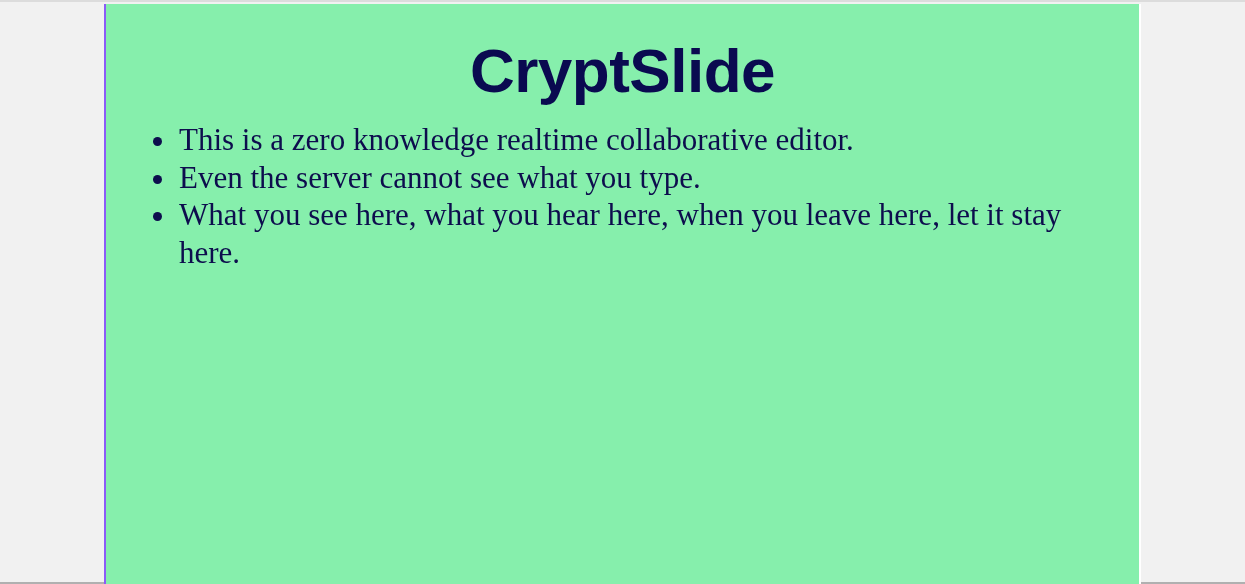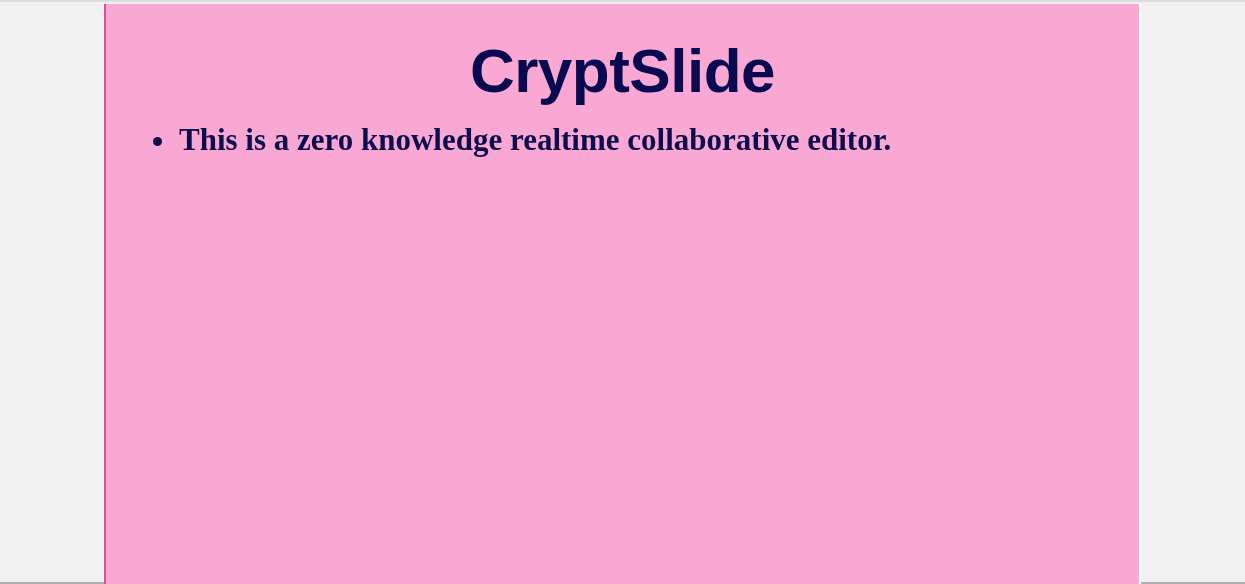--- a/index.html
+++ b/index.html
@@ -40,23 +40,23 @@
   #right-gutter { right: 0;   width: 104px; }
 
   
   #slide-canvas {
     position: absolute;
     left: 104px;
     top: 2px;
     width: 1037px;
     height: 580px;
     box-sizing: border-box;
-    border-left: 2px solid #ec4899;
+    border-left: 2px solid #8b5cf6;
     border-right: 2px solid #ffffff;
-    background: #f9a8d4;
+    background: #86efac;
   }
 
   #slide-inner {
     position: relative;
     width: 100%;
     height: 100%;
   }
 
   #slide-title {
     margin: 0;
@@ -95,21 +95,20 @@
     left: 6px;
     top: 16px;
     width: 9px;
     height: 9px;
     border-radius: 50%;
     background: #0d0d4d;
   }
 
   #bullet-list li .bullet-text {
     display: block;
-    font-weight: bold;
   }
 </style>
 </head>
 <body>
 
 <div id="app-frame">
 
   <div id="left-gutter"></div>
   <div id="right-gutter"></div>
 
@@ -119,20 +118,28 @@
       <h1 id="slide-title">CryptSlide</h1>
 
       <ul id="bullet-list">
 
         <li>
           <span class="bullet-marker"></span>
           <span class="bullet-text">This is a zero knowledge realtime collaborative editor.</span>
         </li>
 
 
+        <li>
+          <span class="bullet-marker"></span>
+          <span class="bullet-text">Even the server cannot see what you type.</span>
+        </li>
 
+        <li>
+          <span class="bullet-marker"></span>
+          <span class="bullet-text">What you see here, what you hear here, when you leave here, let it stay here.</span>
+        </li>
 
       </ul>
 
     </div>
   </div>
 
 </div>
 
 </body></html>

